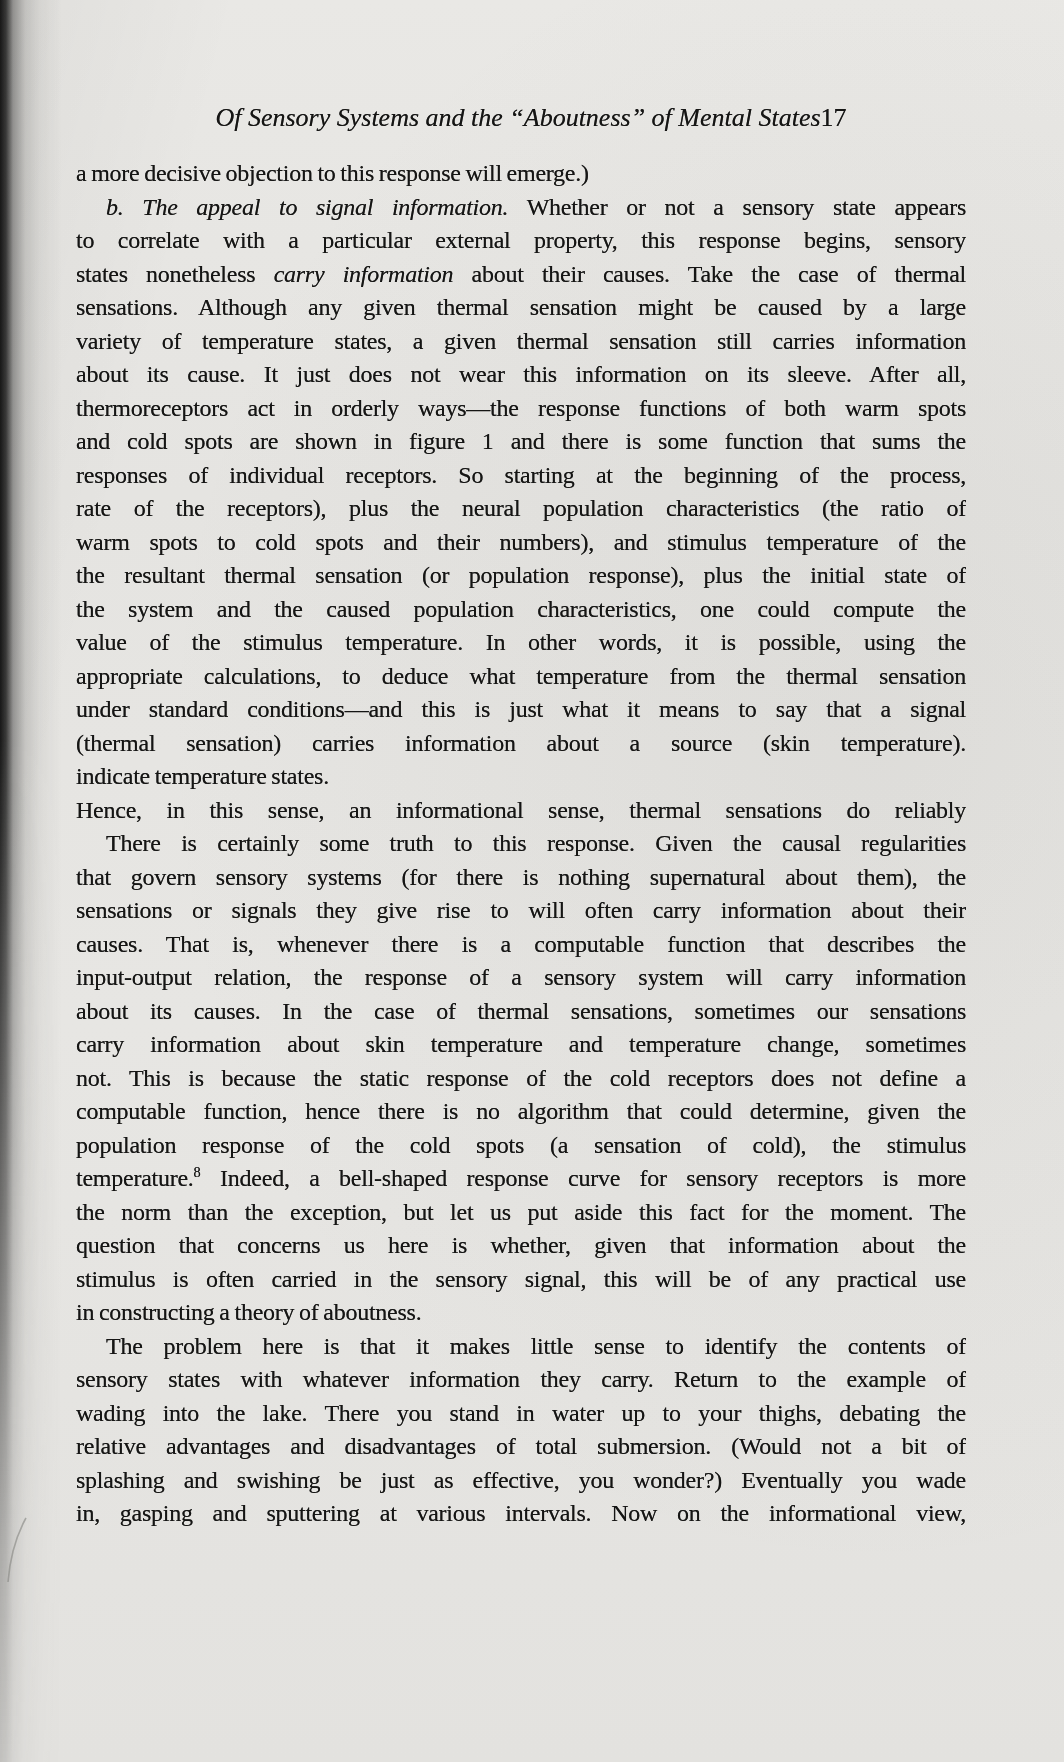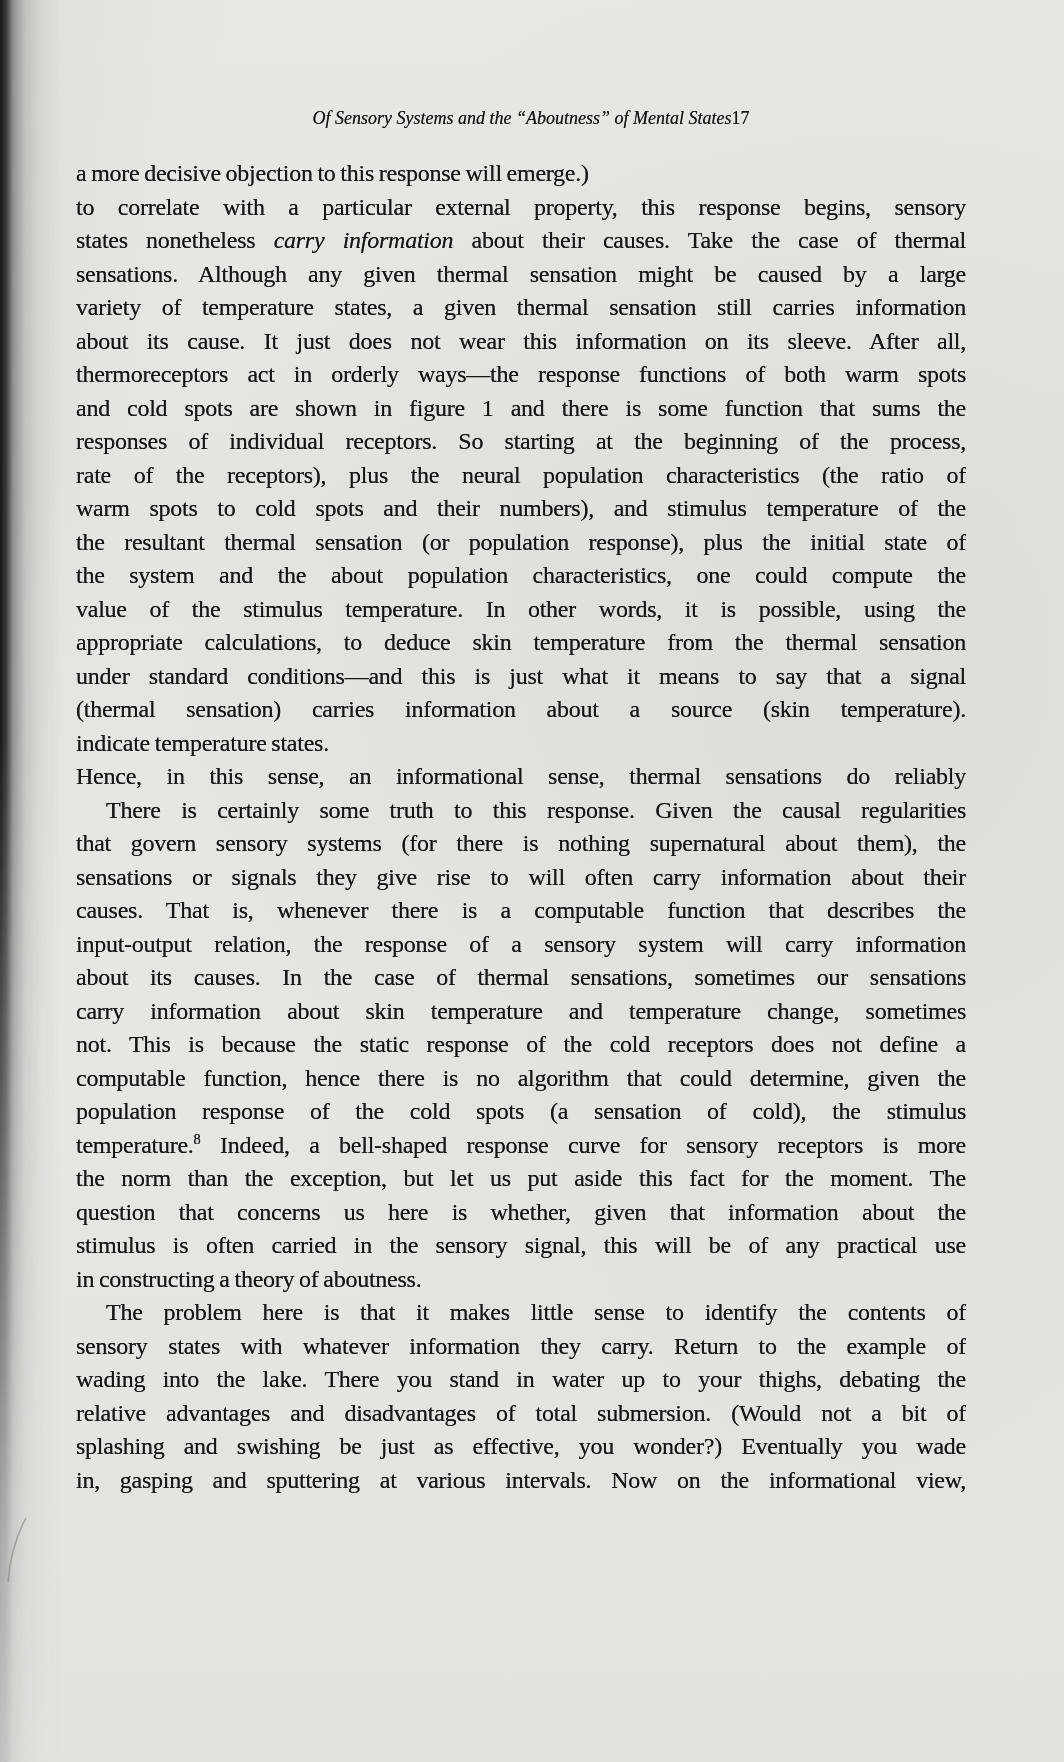--- a/index.html
+++ b/index.html
@@ -19,21 +19,21 @@
     position: absolute; left: 0; top: 0; width: 64px; height: 100%;
     background: linear-gradient(to right,
       rgba(8,8,8,0.93) 0px, rgba(15,15,15,0.80) 6px, rgba(35,35,35,0.42) 13px,
       rgba(55,55,52,0.18) 25px, rgba(70,70,66,0.07) 40px, rgba(0,0,0,0) 62px);
     -webkit-mask-image: linear-gradient(to bottom, #000 0%, #000 42%, rgba(0,0,0,0.6) 68%, rgba(0,0,0,0.28) 88%, rgba(0,0,0,0.16) 100%);
     mask-image: linear-gradient(to bottom, #000 0%, #000 42%, rgba(0,0,0,0.6) 68%, rgba(0,0,0,0.28) 88%, rgba(0,0,0,0.16) 100%);
   }
   .running-head {
     position: absolute; top: 100px; left: 62px; width: 890px;
     display: flex; justify-content: center; align-items: center; 
-    font-size: 18px; line-height: 36px;
+    font-size: 26px; line-height: 36px;
     transform: translateX(24px);
     text-shadow: 0 0 0.6px rgba(15,15,15,0.7);
     white-space: nowrap;
   }
   .running-head .title { font-style: italic; }
   .running-head .pagenum { font-style: normal; }
   .body-text {
     position: absolute; top: 157px; left: 62px; width: 890px;
     font-size: 24px;
     letter-spacing: -0.25px;
@@ -58,34 +58,35 @@
 <div class="page">
   <div class="binding"></div>
 
   <div class="running-head">
     <span class="title">Of Sensory Systems and the “Aboutness” of Mental States</span>
     <span class="pagenum">17</span>
   </div>
 
   <div class="body-text">
       <div class="line end"><span>a more decisive objection to this response will emerge.)</span></div>
+      <div class="line indent"><span class="it">b. The appeal to signal information.</span><span> Whether or not a sensory state appears</span></div>
       <div class="line"><span>to correlate with a particular external property, this response begins, sensory</span></div>
       <div class="line"><span>states nonetheless </span><span class="it">carry information</span><span> about their causes. Take the case of thermal</span></div>
       <div class="line"><span>sensations. Although any given thermal sensation might be caused by a large</span></div>
       <div class="line"><span>variety of temperature states, a given thermal sensation still carries information</span></div>
       <div class="line"><span>about its cause. It just does not wear this information on its sleeve. After all,</span></div>
       <div class="line"><span>thermoreceptors act in orderly ways—the response functions of both warm spots</span></div>
       <div class="line"><span>and cold spots are shown in figure 1 and there is some function that sums the</span></div>
       <div class="line"><span>responses of individual receptors. So starting at the beginning of the process,</span></div>
       <div class="line"><span>rate of the receptors), plus the neural population characteristics (the ratio of</span></div>
       <div class="line"><span>warm spots to cold spots and their numbers), and stimulus temperature of the</span></div>
       <div class="line"><span>the resultant thermal sensation (or population response), plus the initial state of</span></div>
-      <div class="line"><span>the system and the about population characteristics, one could compute the</span></div>
+      <div class="line"><span>the system and the caused population characteristics, one could compute the</span></div>
       <div class="line"><span>value of the stimulus temperature. In other words, it is possible, using the</span></div>
-      <div class="line"><span>appropriate calculations, to deduce skin temperature from the thermal sensation</span></div>
+      <div class="line"><span>appropriate calculations, to deduce what temperature from the thermal sensation</span></div>
       <div class="line"><span>under standard conditions—and this is just what it means to say that a signal</span></div>
       <div class="line"><span>(thermal sensation) carries information about a source (skin temperature).</span></div>
       <div class="line end"><span>indicate temperature states.</span></div>
       <div class="line"><span>Hence, in this sense, an informational sense, thermal sensations do reliably</span></div>
       <div class="line indent"><span>There is certainly some truth to this response. Given the causal regularities</span></div>
       <div class="line"><span>that govern sensory systems (for there is nothing supernatural about them), the</span></div>
       <div class="line"><span>sensations or signals they give rise to will often carry information about their</span></div>
       <div class="line"><span>causes. That is, whenever there is a computable function that describes the</span></div>
       <div class="line"><span>input-output relation, the response of a sensory system will carry information</span></div>
       <div class="line"><span>about its causes. In the case of thermal sensations, sometimes our sensations</span></div>

